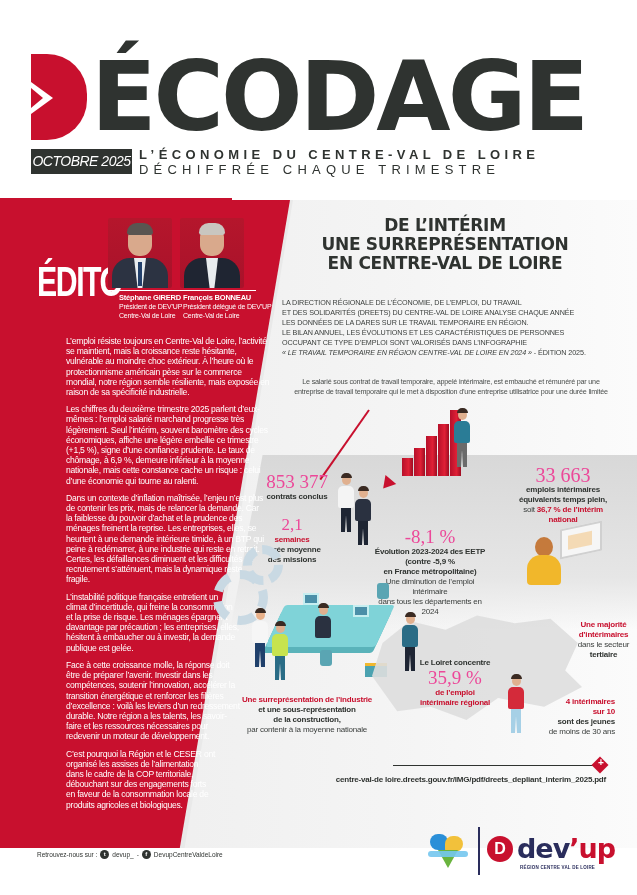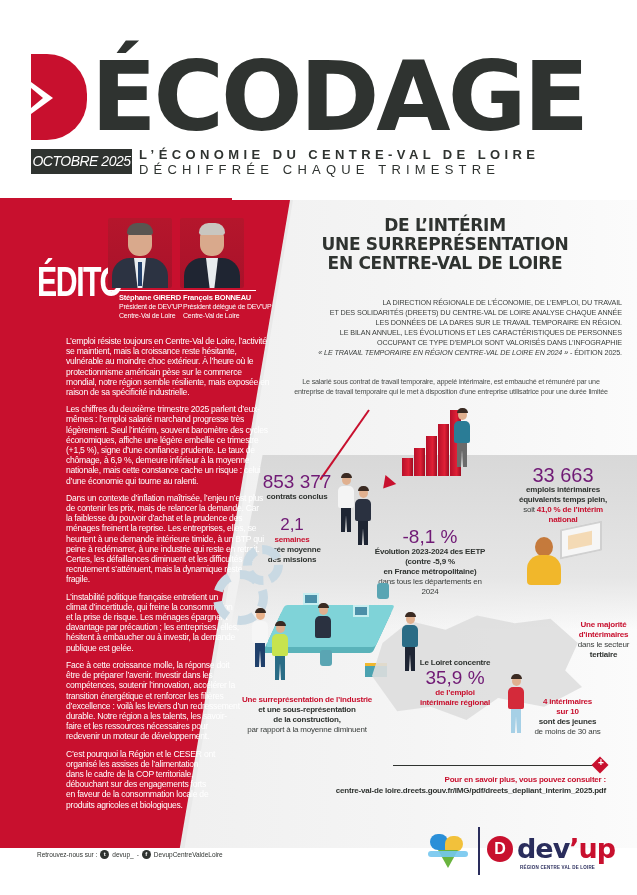--- a/index.html
+++ b/index.html
@@ -32,40 +32,40 @@
   .sig b { display: block; font-size: 7.5px; }
   .sig1 { left: 108px; margin-left: 11px; } .sig2 { left: 183px; }
   .edito-body { position: absolute; left: 38px; top: 336px; width: 205px; color: #fff; font-size: 8.6px; line-height: 10.2px; letter-spacing: -0.25px; font-family: Liberation Sans, sans-serif; margin-left: 28px; }
   .edito-body p { margin-bottom: 7px; }
   .edito-body p.w1 { width: 205px; } .edito-body p.w2 { width: 200px; } .edito-body p.w3 { width: 175px; } .edito-body p.w5 { width: 150px; }
 
   
   .info-bg { position: absolute; left: 0; top: 200px; width: 637px; height: 648px; background: linear-gradient(90deg, #ececec 0%, #f4f4f4 60%, #fbfbfb 100%); z-index: -1; }
   .grey-band { position: absolute; left: 230px; top: 455px; width: 407px; height: 175px; background: linear-gradient(180deg, #d8d8d8 0%, #e6e6e6 70%, rgba(240,240,240,0) 100%); clip-path: polygon(8% 0, 100% 0, 100% 100%, 0 100%); }
   .main-title { position: absolute; left: 300px; top: 216px; width: 290px; text-align: center; font-family: "DejaVu Sans", sans-serif; font-weight: bold; font-size: 17px; line-height: 19px; color: #2f3330; letter-spacing: -0.3px; }
-  .intro { position: absolute; left: 282px; top: 298px; width: 340px; text-align: right; font-size: 7.2px; line-height: 10px; color: #3a3e3c; letter-spacing: -0.1px; }
+  .intro { position: absolute; left: 282px; top: 298px; width: 340px; text-align: left; font-size: 7.2px; line-height: 10px; color: #3a3e3c; letter-spacing: -0.1px; }
   .intro i { font-style: italic; }
   .def { position: absolute; left: 290px; top: 377px; width: 322px; text-align: center; font-size: 7.2px; line-height: 9.5px; color: #4a4e4c; letter-spacing: -0.2px; }
 
   .stat { position: absolute; text-align: center; font-family: "Liberation Sans", sans-serif; }
-  .big { font-family: Liberation Sans, sans-serif; color: #701a75; font-size: 19px; line-height: 20px; }
+  .big { font-family: Liberation Serif, serif; color: #ec4899; font-size: 19px; line-height: 20px; }
   .lbl { font-size: 8px; line-height: 10px; font-weight: bold; color: #2f3330; letter-spacing: -0.2px; }
   .lbl-red { color: #c8102e; }
   .lbl-normal { font-weight: normal; color: #3a3e3c; }
 
   .s-contrats { left: 252px; top: 472px; width: 90px; }
   .s-semaines { left: 252px; top: 515px; width: 80px; }
   .s-semaines .big { font-size: 17px; }
   .s-eetp { left: 370px; top: 527px; width: 120px; }
   .s-33663 { left: 513px; top: 465px; width: 100px; }
   .s-33663 .big { font-size: 20px; }
   .s-tertiaire { left: 561px; top: 620px; width: 85px; }
   .s-loiret { left: 410px; top: 658px; width: 90px; }
   .s-loiret .big { font-size: 19px; }
-  .s-jeunes { left: 520px; top: 697px; width: 95px; }
+  .s-jeunes { left: 520px; top: 697px; width: 95px; text-align: right; }
   .s-industrie { left: 222px; top: 695px; width: 170px; }
 
   
   .bars { position: absolute; left: 402px; top: 406px; width: 80px; height: 70px; }
   .bar { position: absolute; bottom: 0; width: 11px; background: linear-gradient(90deg, #b5102a 0%, #e02036 60%, #9d0d22 100%); }
   .arrow-red { position: absolute; left: 368px; top: 410px; width: 2px; height: 85px; background: #c8102e; transform: rotate(35deg); transform-origin: top; }
   .arrow-head { position: absolute; left: 380px; top: 478px; width: 0; height: 0; border-left: 7px solid transparent; border-right: 7px solid transparent; border-top: 12px solid #c8102e; transform: rotate(40deg); }
 
   
   .person { position: absolute; width: 20px; }
@@ -218,28 +218,29 @@
   <div class="lbl lbl-red">semaines</div>
   <div class="lbl">Durée moyenne</div>
   <div class="lbl">des missions</div>
 </div>
 
 <div class="stat s-eetp">
   <div class="big">-8,1 %</div>
   <div class="lbl">Évolution 2023-2024 des EETP</div>
   <div class="lbl">(contre -5,9 %</div>
   <div class="lbl">en France métropolitaine)</div>
+  <div class="lbl lbl-normal">Une diminution de l’emploi intérimaire</div>
   <div class="lbl lbl-normal">dans tous les départements en 2024</div>
 </div>
 
 <div class="stat s-33663">
   <div class="big">33 663</div>
   <div class="lbl">emplois intérimaires</div>
   <div class="lbl">équivalents temps plein,</div>
-  <div class="lbl"><span class="lbl-normal">soit </span><span class="lbl-red">41,0 % de l’intérim national</span></div>
+  <div class="lbl"><span class="lbl-normal">soit </span><span class="lbl-red">36,7 % de l’intérim national</span></div>
 </div>
 
 <div class="laptop"></div>
 <div class="woman-head"></div>
 <div class="woman-body"></div>
 
 <div class="office">
   <div class="gear" style="left:-12px;top:-5px;width:55px;height:55px"></div>
   <div class="gear" style="left:18px;top:-30px;width:40px;height:40px"></div>
   <div class="desk"></div>
@@ -294,28 +295,27 @@
   <div class="lbl lbl-red">4 intérimaires</div>
   <div class="lbl lbl-red">sur 10</div>
   <div class="lbl">sont des jeunes</div>
   <div class="lbl lbl-normal">de moins de 30 ans</div>
 </div>
 
 <div class="stat s-industrie">
   <div class="lbl lbl-red">Une surreprésentation de l’industrie</div>
   <div class="lbl">et une sous-représentation</div>
   <div class="lbl">de la construction,</div>
-  <div class="lbl lbl-normal">par rapport à la moyenne diminuent</div>
+  <div class="lbl lbl-normal">par contenir à la moyenne nationale</div>
 </div>
 
 <div class="foot-rule"></div>
 <div class="foot-diamond"></div>
 
 <div class="more">
-  <div class="red">Pour en savoir plus, vous pouvez consulter :</div>
   <div>centre-val-de loire.dreets.gouv.fr/IMG/pdf/dreets_depliant_interim_2025.pdf</div>
 </div>
 
 <div class="social">
   <span>Retrouvez-nous sur :</span>
   <span class="soc-icon">t</span>
   <span>devup_</span>
   <span>-</span>
   <span class="soc-icon">f</span>
   <span>DevupCentreValdeLoire</span>

